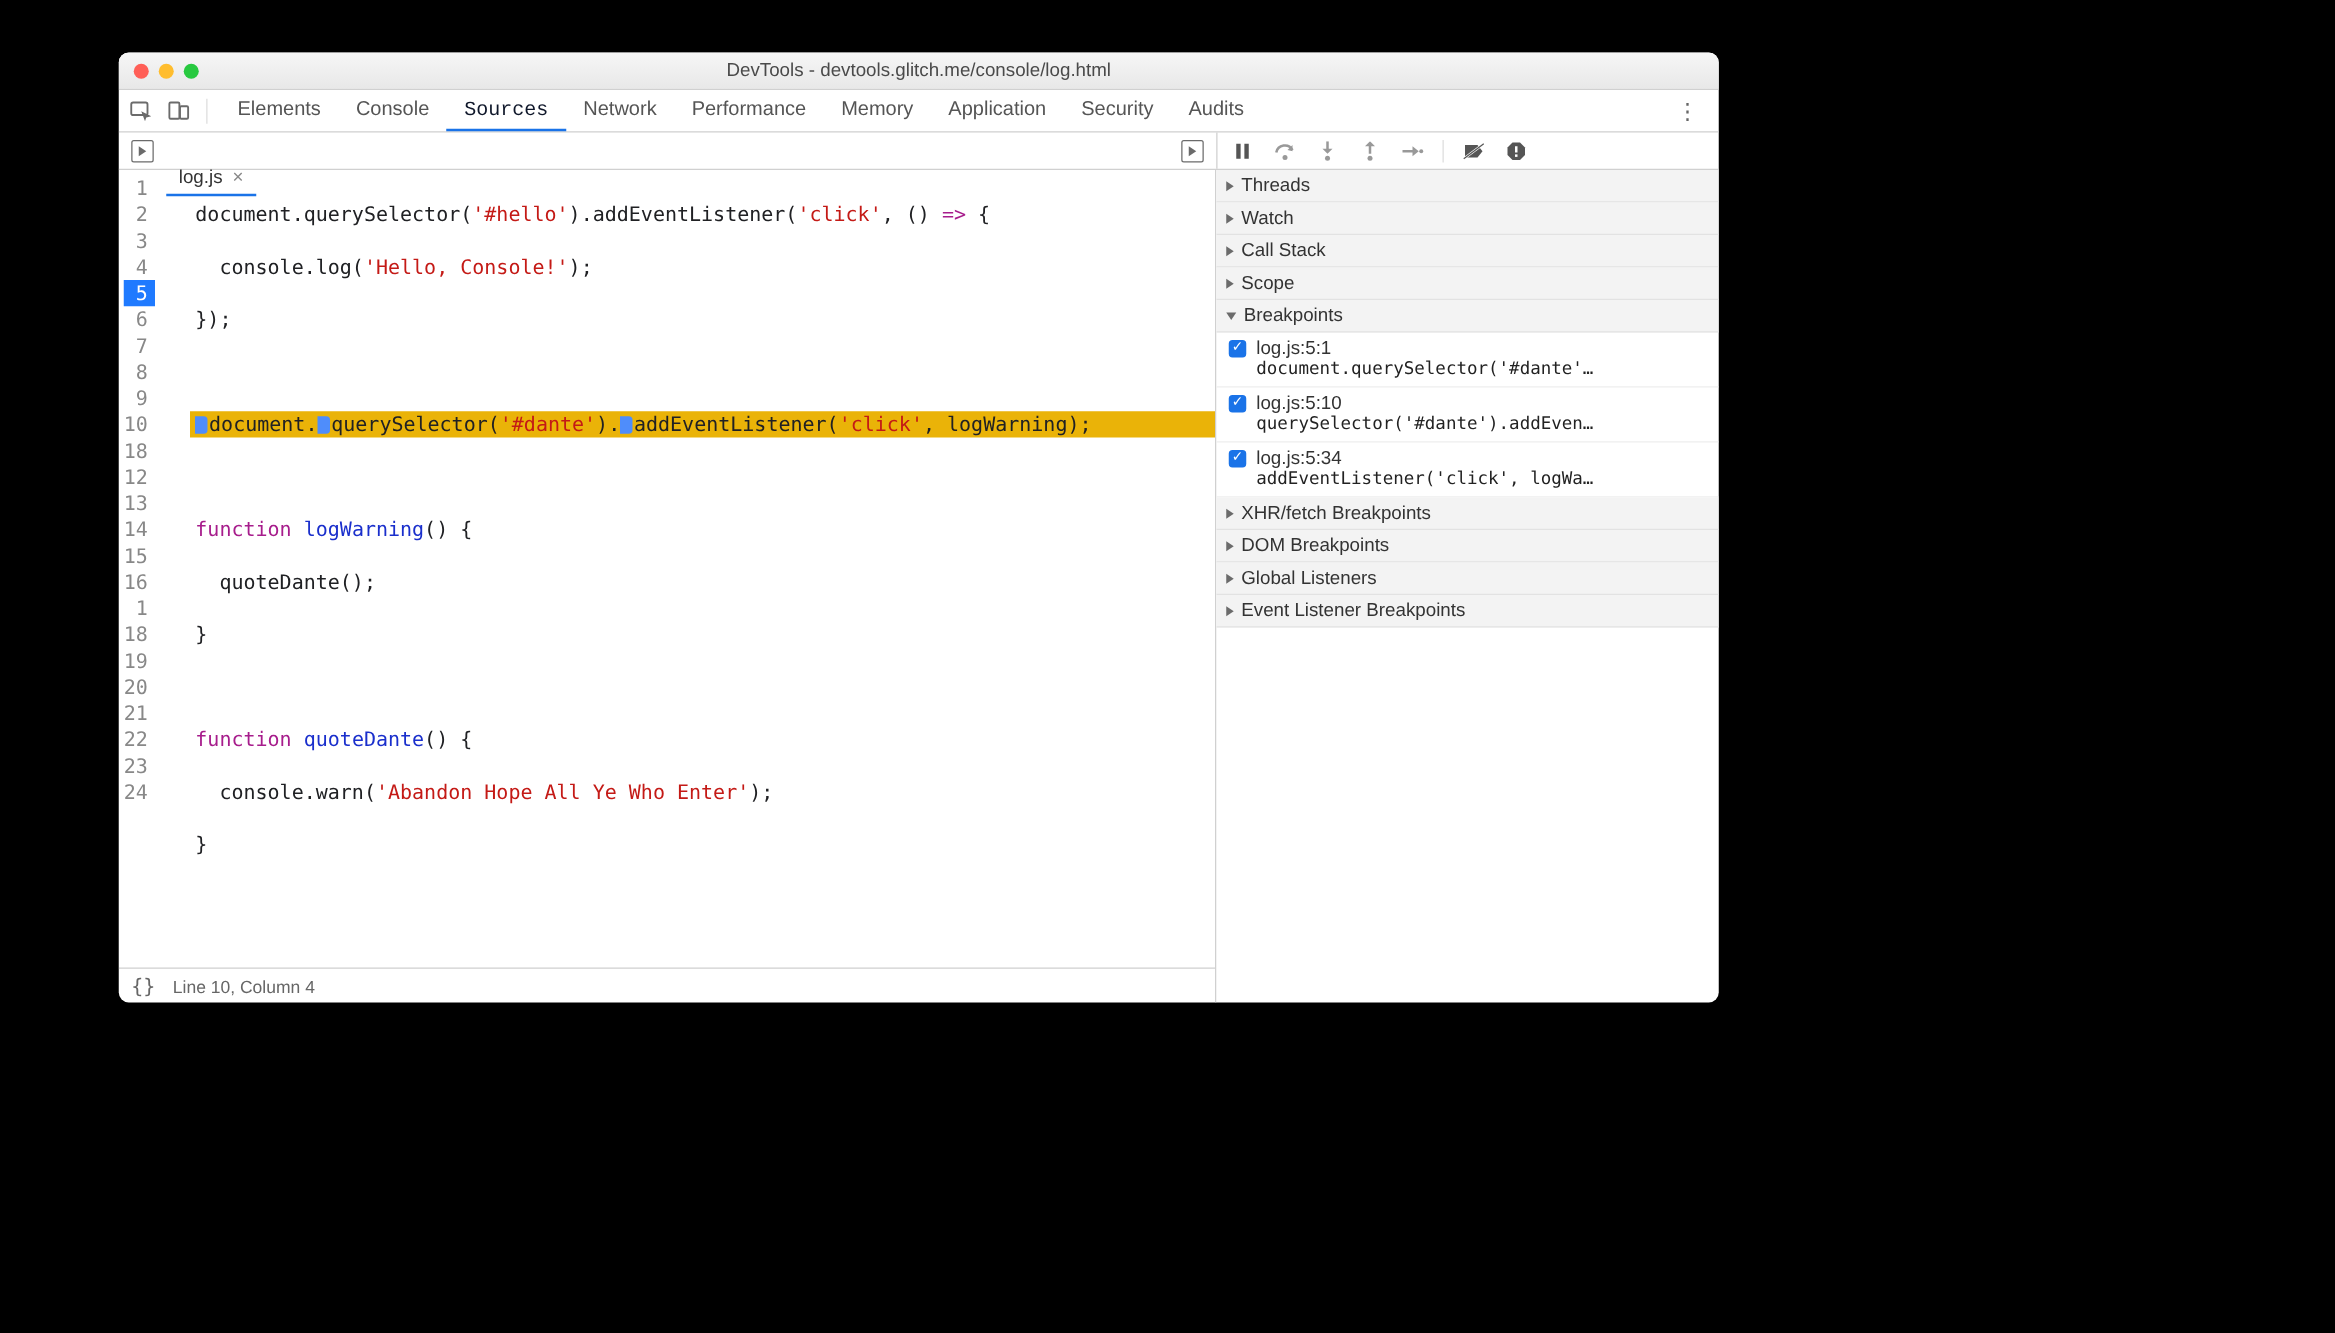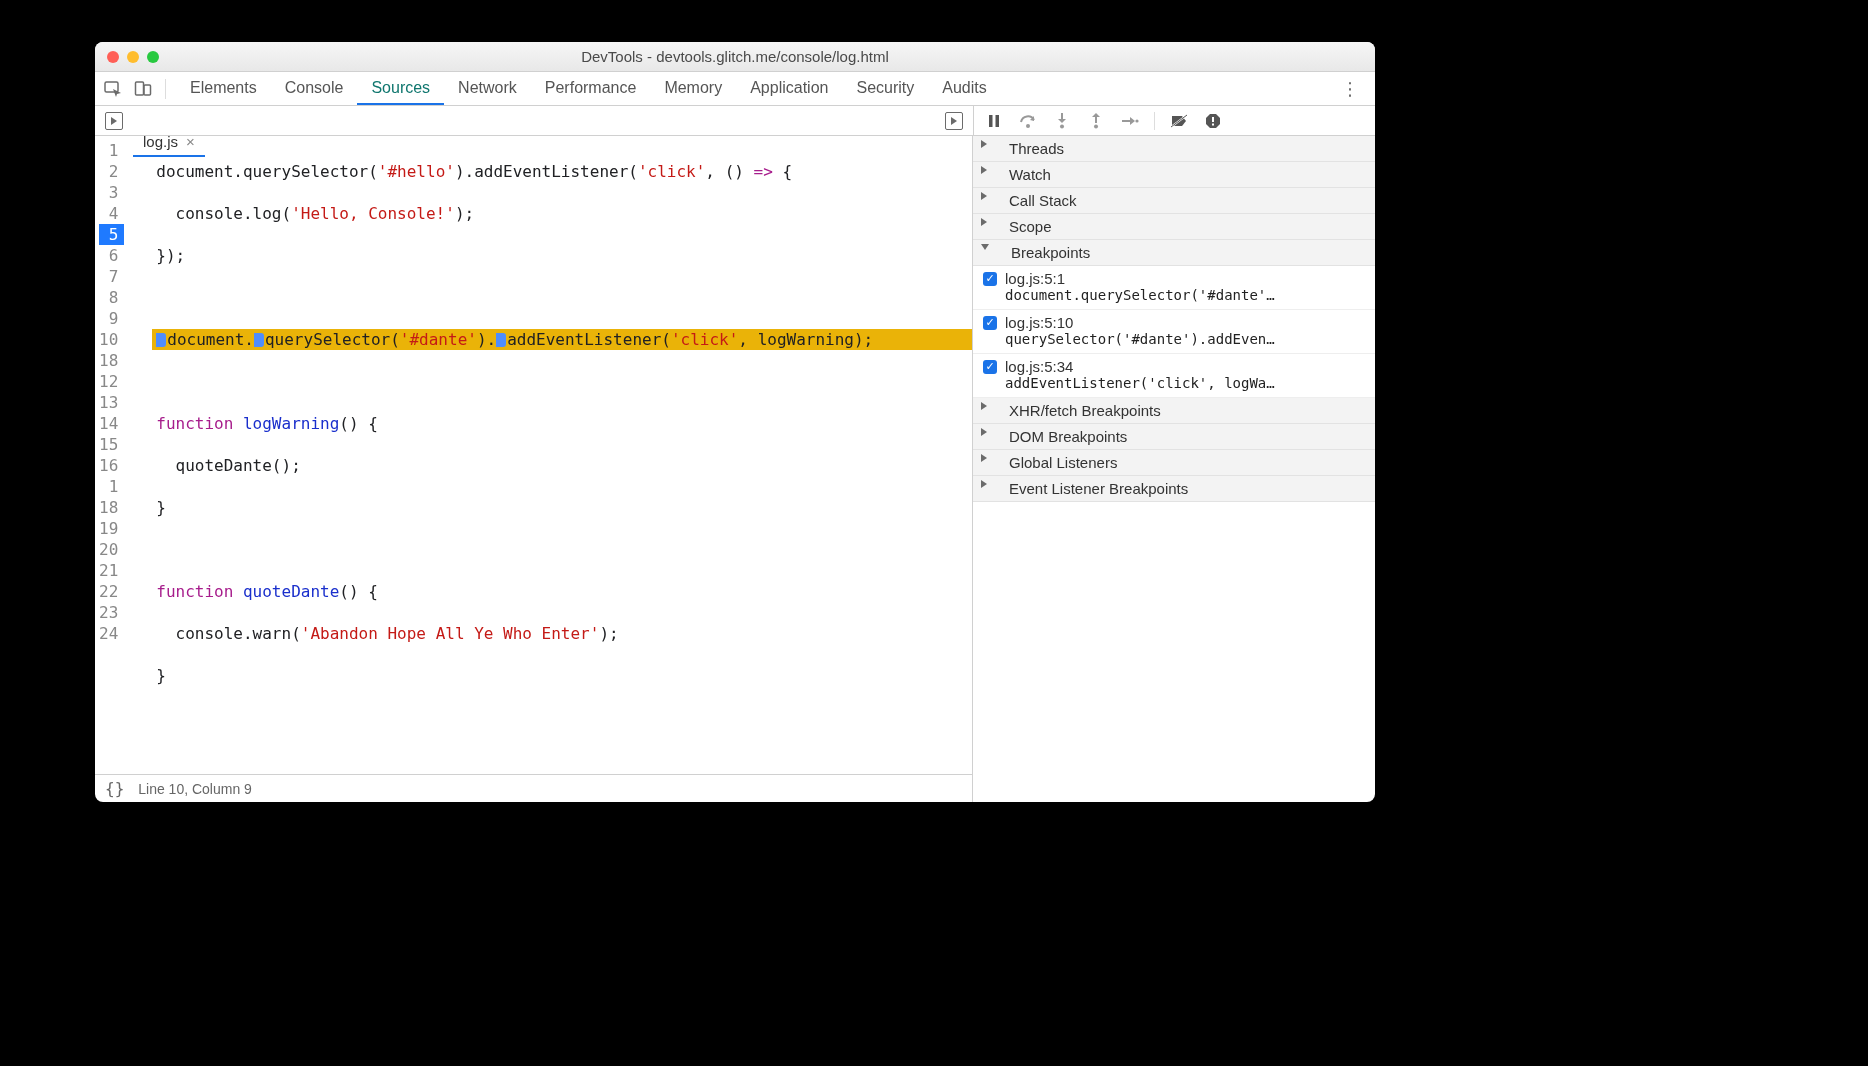--- a/index.html
+++ b/index.html
@@ -7,42 +7,42 @@
   .stage { position: absolute; left: 95px; top: 42px; width: 1280px; height: 760px; background: #fff; border-radius: 8px; box-shadow: 0 20px 60px rgba(0,0,0,.6); overflow: hidden; display:flex; flex-direction:column; }
   .titlebar { height: 30px; background: linear-gradient(#f6f6f6,#e8e8e8); border-bottom:1px solid #d0d0d0; display:flex; align-items:center; position:relative; }
   .traffic { display:flex; gap:8px; margin-left:12px; }
   .dot { width:12px; height:12px; border-radius:50%; }
   .dot.r{background:#ff5f57;} .dot.y{background:#ffbd2e;} .dot.g{background:#28c940;}
   .title { position:absolute; left:0; right:0; text-align:center; font-size:15px; color:#4a4a4a; pointer-events:none;}
   .toolbar { height:34px; border-bottom:1px solid #d0d0d0; display:flex; align-items:center; padding:0 8px; color:#555; }
   .tool-icn-group{display:flex;align-items:center;gap:10px;padding-right:12px;border-right:1px solid #ddd;margin-right:10px;}
   .tabs { display:flex; gap:0; }
   .tab { font-size:16px; color:#555; padding:6px 14px; cursor:pointer; border-bottom:2px solid transparent;}
-  .tab.active{ color:#0f766e; border-bottom-color:#1a73e8;}
+  .tab.active{ color:#0f172a; border-bottom-color:#1a73e8;font-family:Liberation Mono, monospace;}
   .kebab{ margin-left:auto; font-size:18px; color:#666; padding:0 8px; cursor:pointer;}
   .subbar{ height:30px; border-bottom:1px solid #d0d0d0; display:flex; align-items:stretch;}
   .subbar-left{ display:flex; align-items:center; flex:1; min-width:0;}
   .subbar-right{ width:402px; border-left:1px solid #d0d0d0; display:flex; align-items:center; gap:14px; padding:0 10px;}
   .run-icn{ width:18px;height:18px;border:1.5px solid #6b6b6b; display:inline-flex;align-items:center;justify-content:center;border-radius:2px; margin:0 10px;}
   .small-tri{ width:0;height:0;border-left:6px solid #6b6b6b;border-top:4px solid transparent;border-bottom:4px solid transparent;}
   .file-tab{ display:flex; align-items:center; padding:0 10px; border-bottom:2px solid #1a73e8; height:100%; font-size:15px; color:#333;margin-top:44px;}
   .file-tab .x{ margin-left:8px; color:#888;}
   .main{ flex:1; display:flex; min-height:0;}
   .editor-wrap{ flex:1; display:flex; flex-direction:column; min-width:0; border-right:1px solid #d0d0d0;}
   .editor{ flex:1; display:flex; font-family: Menlo, Consolas, monospace; font-size:16px; line-height:21px; overflow:hidden;}
   .gutter{ background:#fff; text-align:right; color:#888; padding:4px 6px 4px 4px; user-select:none;}
   .gutter div{ height:21px;}
   .code{ flex:1; padding:4px 0; position:relative; white-space:pre; color:#202124;}
   .code .line{ height:21px; padding-left:4px;margin-left:28px;}
   .hl{ background:#eab308;}
   .gutter .hl-num{ background:#1f7aff; color:#fff; padding-right:6px; margin-right:-6px;}
   .status{ height:28px; border-top:1px solid #d0d0d0; display:flex; align-items:center; padding:0 10px; font-size:14px; color:#666;}
   .status .braces{ font-family:Menlo, monospace; margin-right:14px; font-size:16px;}
   .side{ width:402px; display:flex; flex-direction:column; overflow:auto; font-size:15px; color:#333;}
-  .sec-head{ display:flex; gap:22px; padding:4px 8px; background:#f3f3f3; border-bottom:1px solid #e2e2e2; cursor:pointer;}
+  .sec-head{ display:flex; align-items:center; gap:6px; padding:4px 8px; background:#f3f3f3; border-bottom:1px solid #e2e2e2; cursor:pointer;}
   .tri-r{ width:0;height:0;border-left:6px solid #6b6b6b;border-top:4px solid transparent;border-bottom:4px solid transparent;}
   .tri-d{ width:0;height:0;border-top:6px solid #6b6b6b;border-left:4px solid transparent;border-right:4px solid transparent;}
   .bp-item{ display:flex; align-items:center; gap:8px; padding:4px 10px 0 10px;}
   .bp-sub{ padding:0 10px 6px 32px; font-family:Menlo, Consolas, monospace; font-size:14px; color:#222; white-space:nowrap; overflow:hidden; text-overflow:ellipsis; border-bottom:1px solid #eee;}
   .cb{ width:14px;height:14px;background:#1a73e8;border-radius:3px;display:inline-flex;align-items:center;justify-content:center;color:#fff;font-size:11px;line-height:1;}
   
   .s-str{ color:#c41a16;}
   .s-kw{ color:#a71d8c;}
   .s-fn{ color:#1a2fcc;}
   .col-mark{ display:inline-block; width:10px; height:14px; background:#4f8dfb; margin:0 1px -2px 0; border-radius:0 3px 3px 0;}
@@ -210,21 +210,21 @@
 
 
 
 
 
 
         </div>
       </div>
       <div class="status">
         <span class="braces">{}</span>
-        <span>Line 10, Column 9</span>
+        <span>Line 10, Column 4</span>
       </div>
     </div>
 
     <div class="side">
       <div class="sec-head">
           <span class="tri-r"></span>
           <span>Threads</span>
         </div>
       <div class="sec-head">
           <span class="tri-r"></span>

